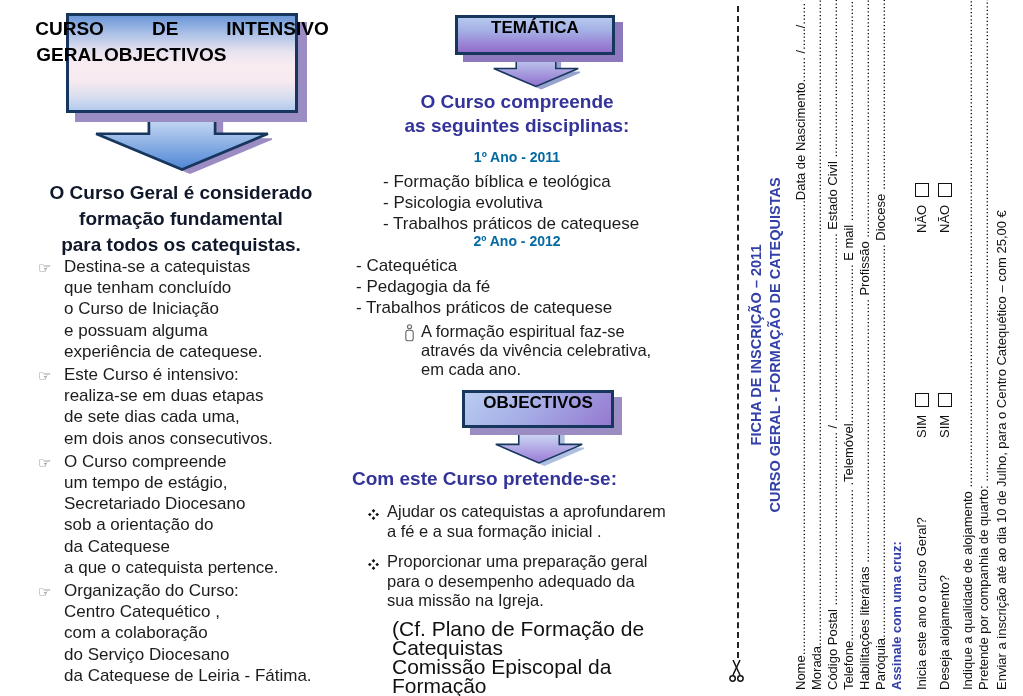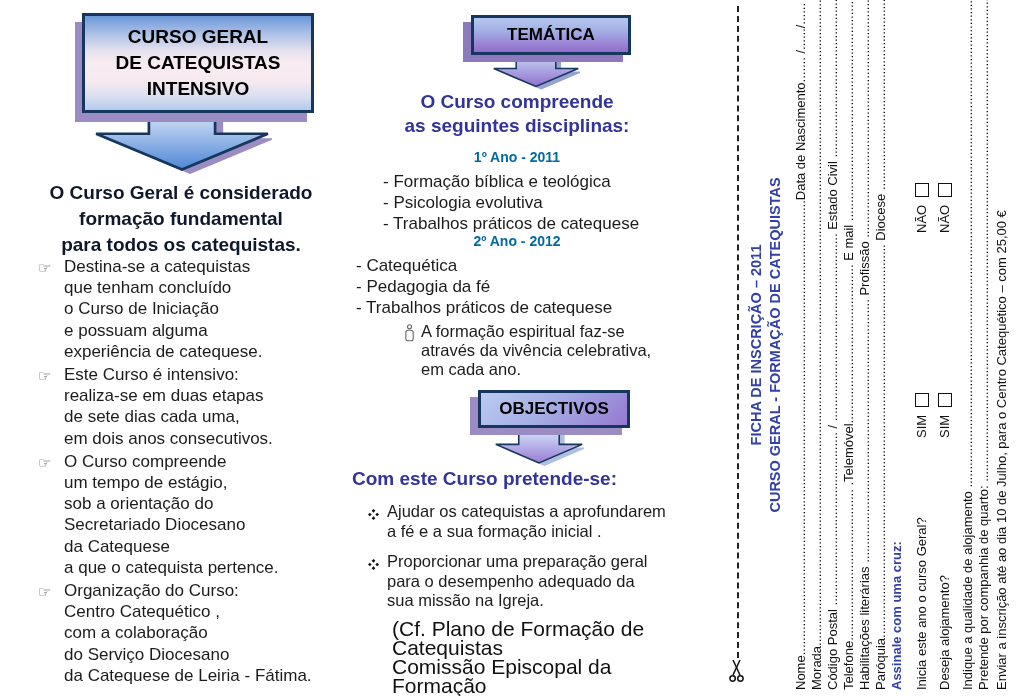--- a/index.html
+++ b/index.html
@@ -2,22 +2,22 @@
 <html><head>
 <meta charset="utf-8">
 <style>
   html,body{margin:0;padding:0;background:#fff;}
   .page{position:relative;width:1023px;height:696px;background:#ffffff;overflow:hidden;
         font-family:"Liberation Sans", sans-serif;color:#1c1c1c;}
 
   
   .banner-wrap{position:absolute;z-index:2;}
   .banner-shadow{position:absolute;}
-  .banner-box{position:absolute;left:16px;top:0;border:3px solid #17365d;box-sizing:border-box;
-              display:flex;flex-direction:column;justify-content:center;text-align:center;
+  .banner-box{position:absolute;left:0;top:0;border:3px solid #17365d;box-sizing:border-box;
+              display:flex;flex-direction:row;justify-content:center;text-align:center;
               font-weight:bold;color:#000;}
   #banner1{left:66px;top:13px;width:240px;height:110px;}
   #banner1 .banner-shadow{left:9px;top:9px;width:232px;height:100px;background:#9c8cc4;}
   #banner1 .banner-box{width:232px;height:100px;font-size:19px;line-height:26px;
      background:linear-gradient(180deg,#6b97d8 0%,#a9bfe6 18%,#e8e3ef 38%,#f9ecf1 52%,#f6e9ef 70%,#d8def0 86%,#b4cbec 100%);}
   #banner2{left:455px;top:15px;width:180px;height:48px;}
   #banner2 .banner-shadow{left:8px;top:7px;width:160px;height:40px;background:#8d79bd;}
   #banner2 .banner-box{width:160px;height:40px;font-size:17px;
      background:linear-gradient(180deg,#b5c8ee 0%,#a3aee4 40%,#9b85d6 75%,#8f6fc9 100%);}
   #banner3{left:462px;top:390px;width:160px;height:46px;}
@@ -90,21 +90,21 @@
         <stop offset="0" stop-color="#cfdef5"></stop>
           <stop offset="1" stop-color="#9a7bd6"></stop>
       </linearGradient>
     </defs>
   </svg>
 
   <div id="banner1" class="banner-wrap">
     <div class="banner-shadow"></div>
     <div class="banner-box">
         <div>CURSO GERAL</div>
-        <div>DE CATEQUISTAS</div>
+        <div>DE OBJECTIVOS</div>
         <div>INTENSIVO</div>
       </div>
   </div>
 
   <svg id="arrow1" class="arrow-svg" width="180" height="68" viewBox="0 0 200 76">
     <path d="M63 2 H137 V31 H196 L100 71 L4 31 H63 Z" transform="translate(9,5)" fill="#9c8cc4"></path>
     <path d="M63 2 H137 V31 H196 L100 71 L4 31 H63 Z" fill="url(#ag1)" stroke="#17365d" stroke-width="3"></path>
   </svg>
 
   <div id="left-intro">
@@ -131,22 +131,22 @@
           <div>realiza-se em duas etapas</div>
           <div>de sete dias cada uma,</div>
           <div>em dois anos consecutivos.</div>
         </div>
     </div>
     <div class="bullet">
       <span class="marker">☞</span>
       <div class="lines">
           <div>O Curso compreende</div>
           <div>um  tempo de estágio,</div>
+          <div>Secretariado  Diocesano</div>
           <div>sob a orientação  do</div>
-          <div>Secretariado  Diocesano</div>
           <div>da  Catequese</div>
           <div>a que o catequista  pertence.</div>
         </div>
     </div>
     <div class="bullet">
       <span class="marker">☞</span>
       <div class="lines">
           <div>Organização do Curso:</div>
           <div>Centro Catequético ,</div>
           <div>com a colaboração</div>

